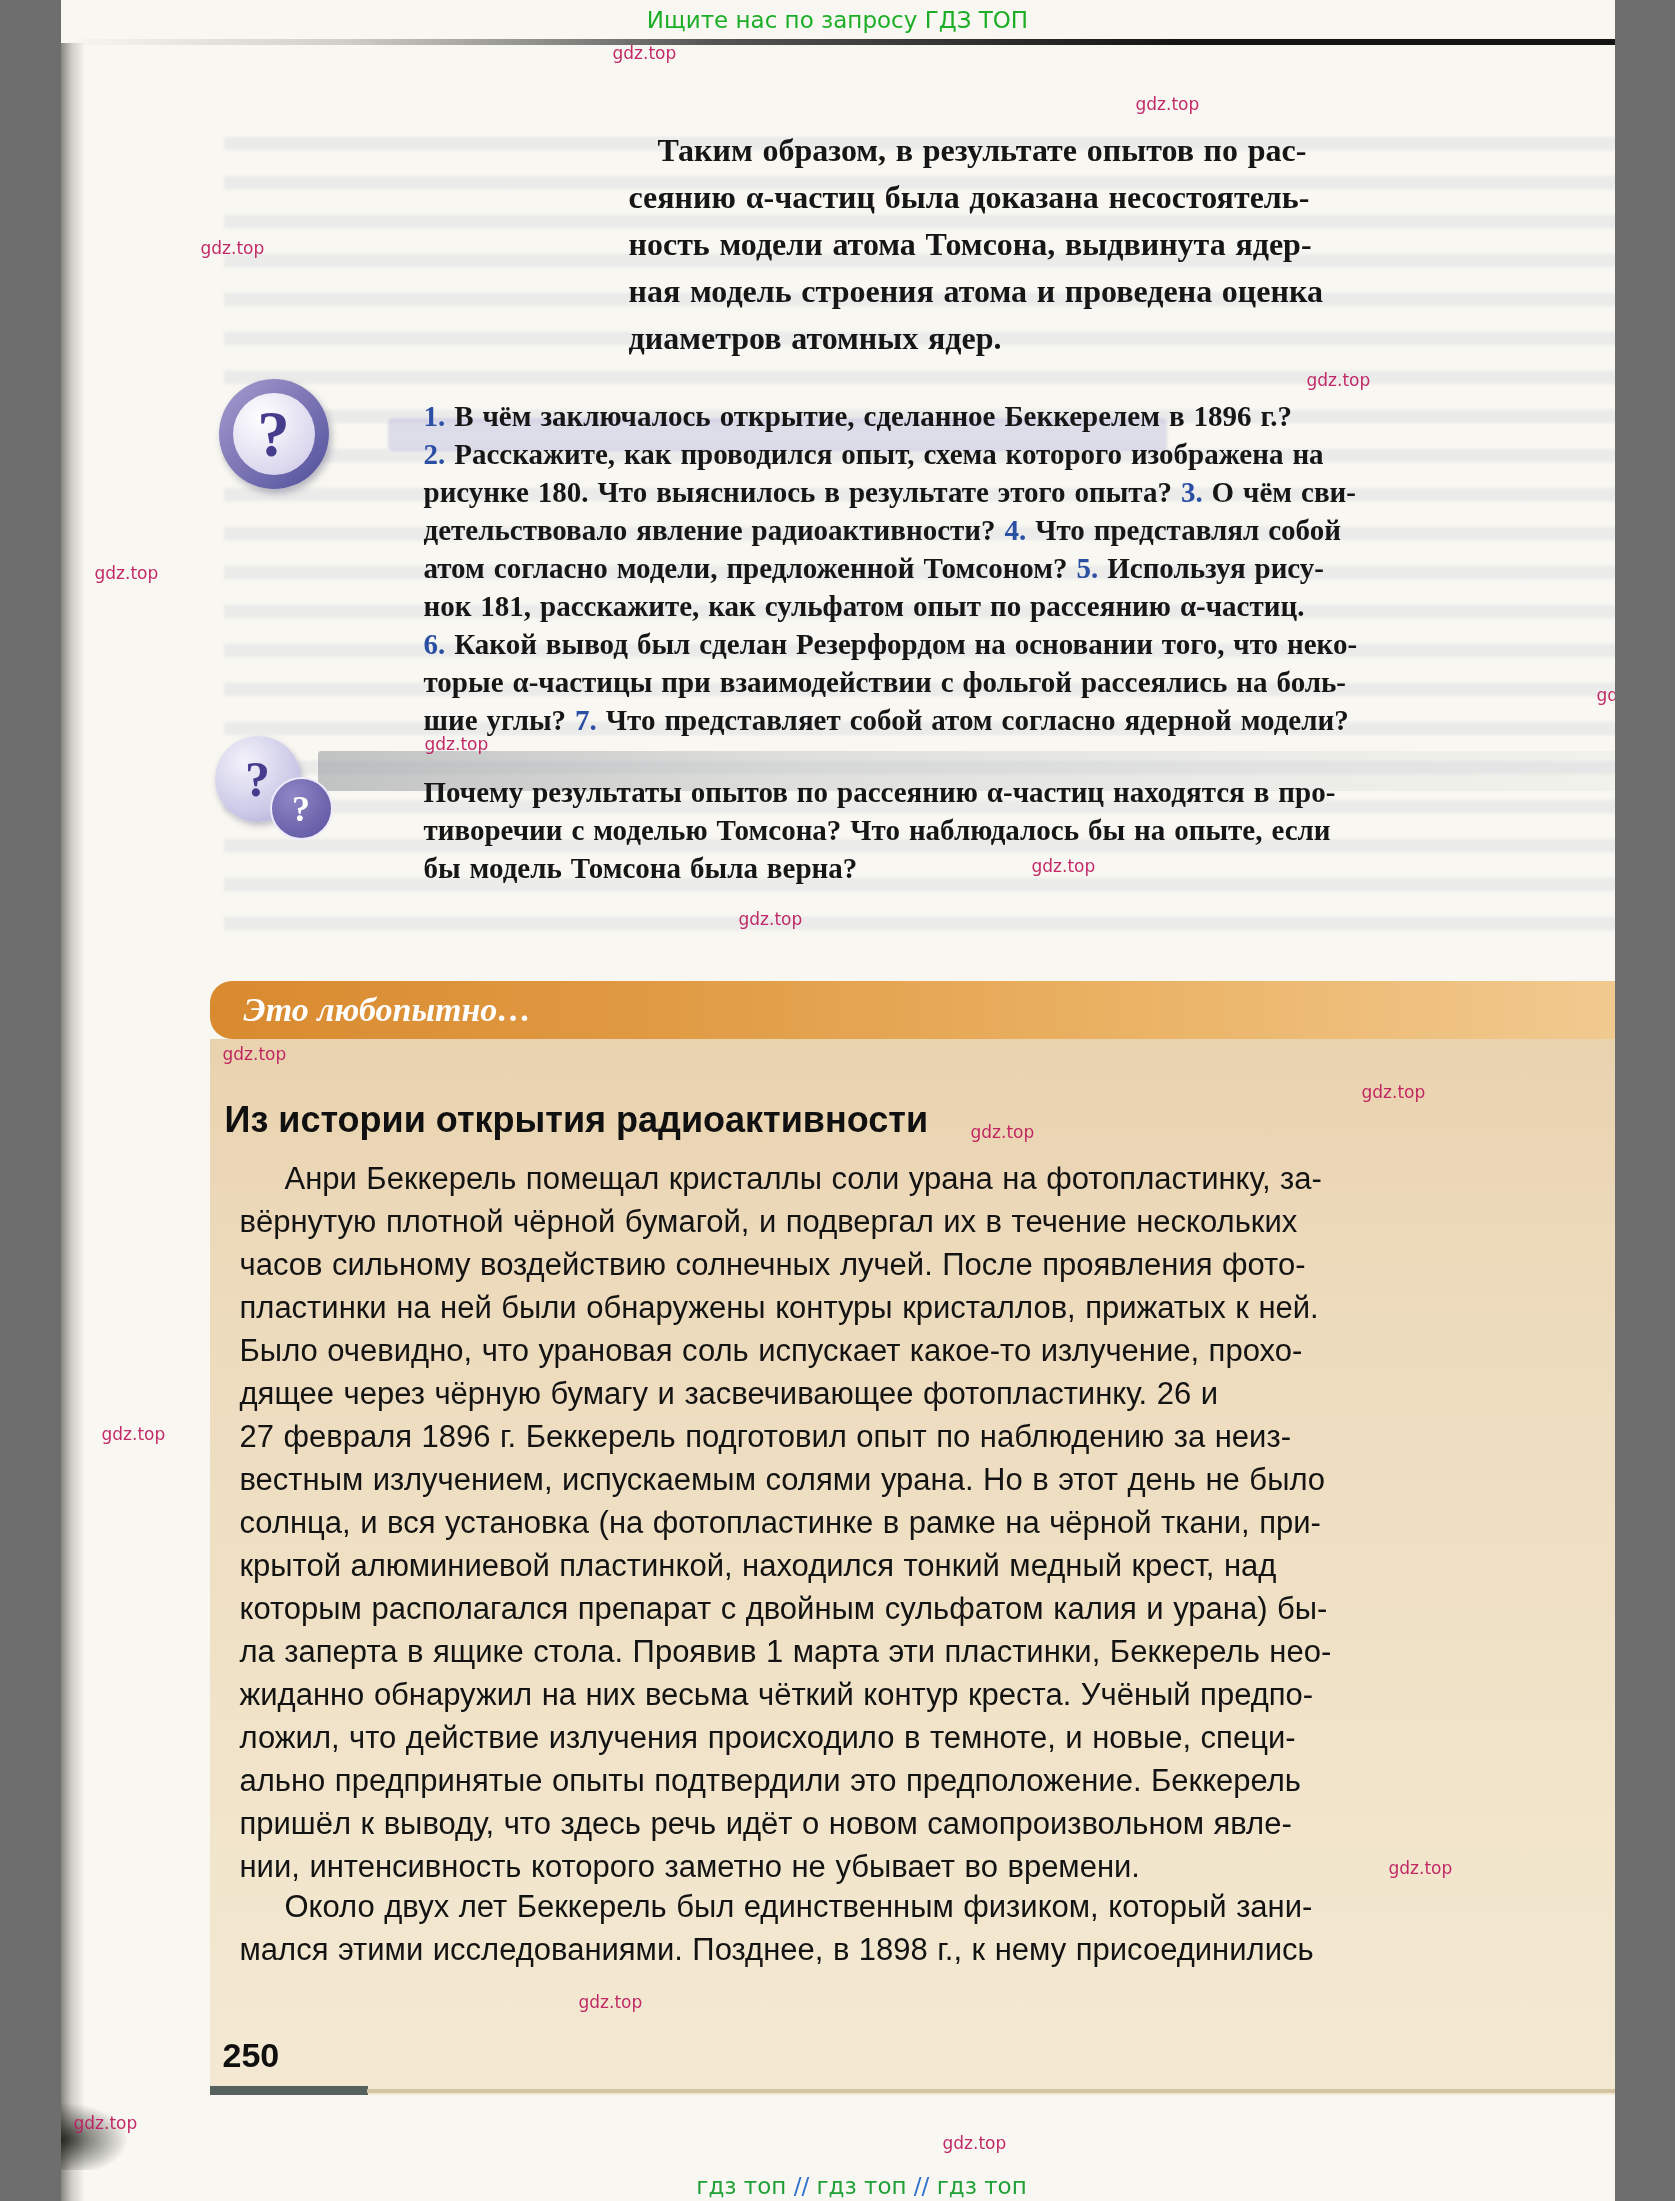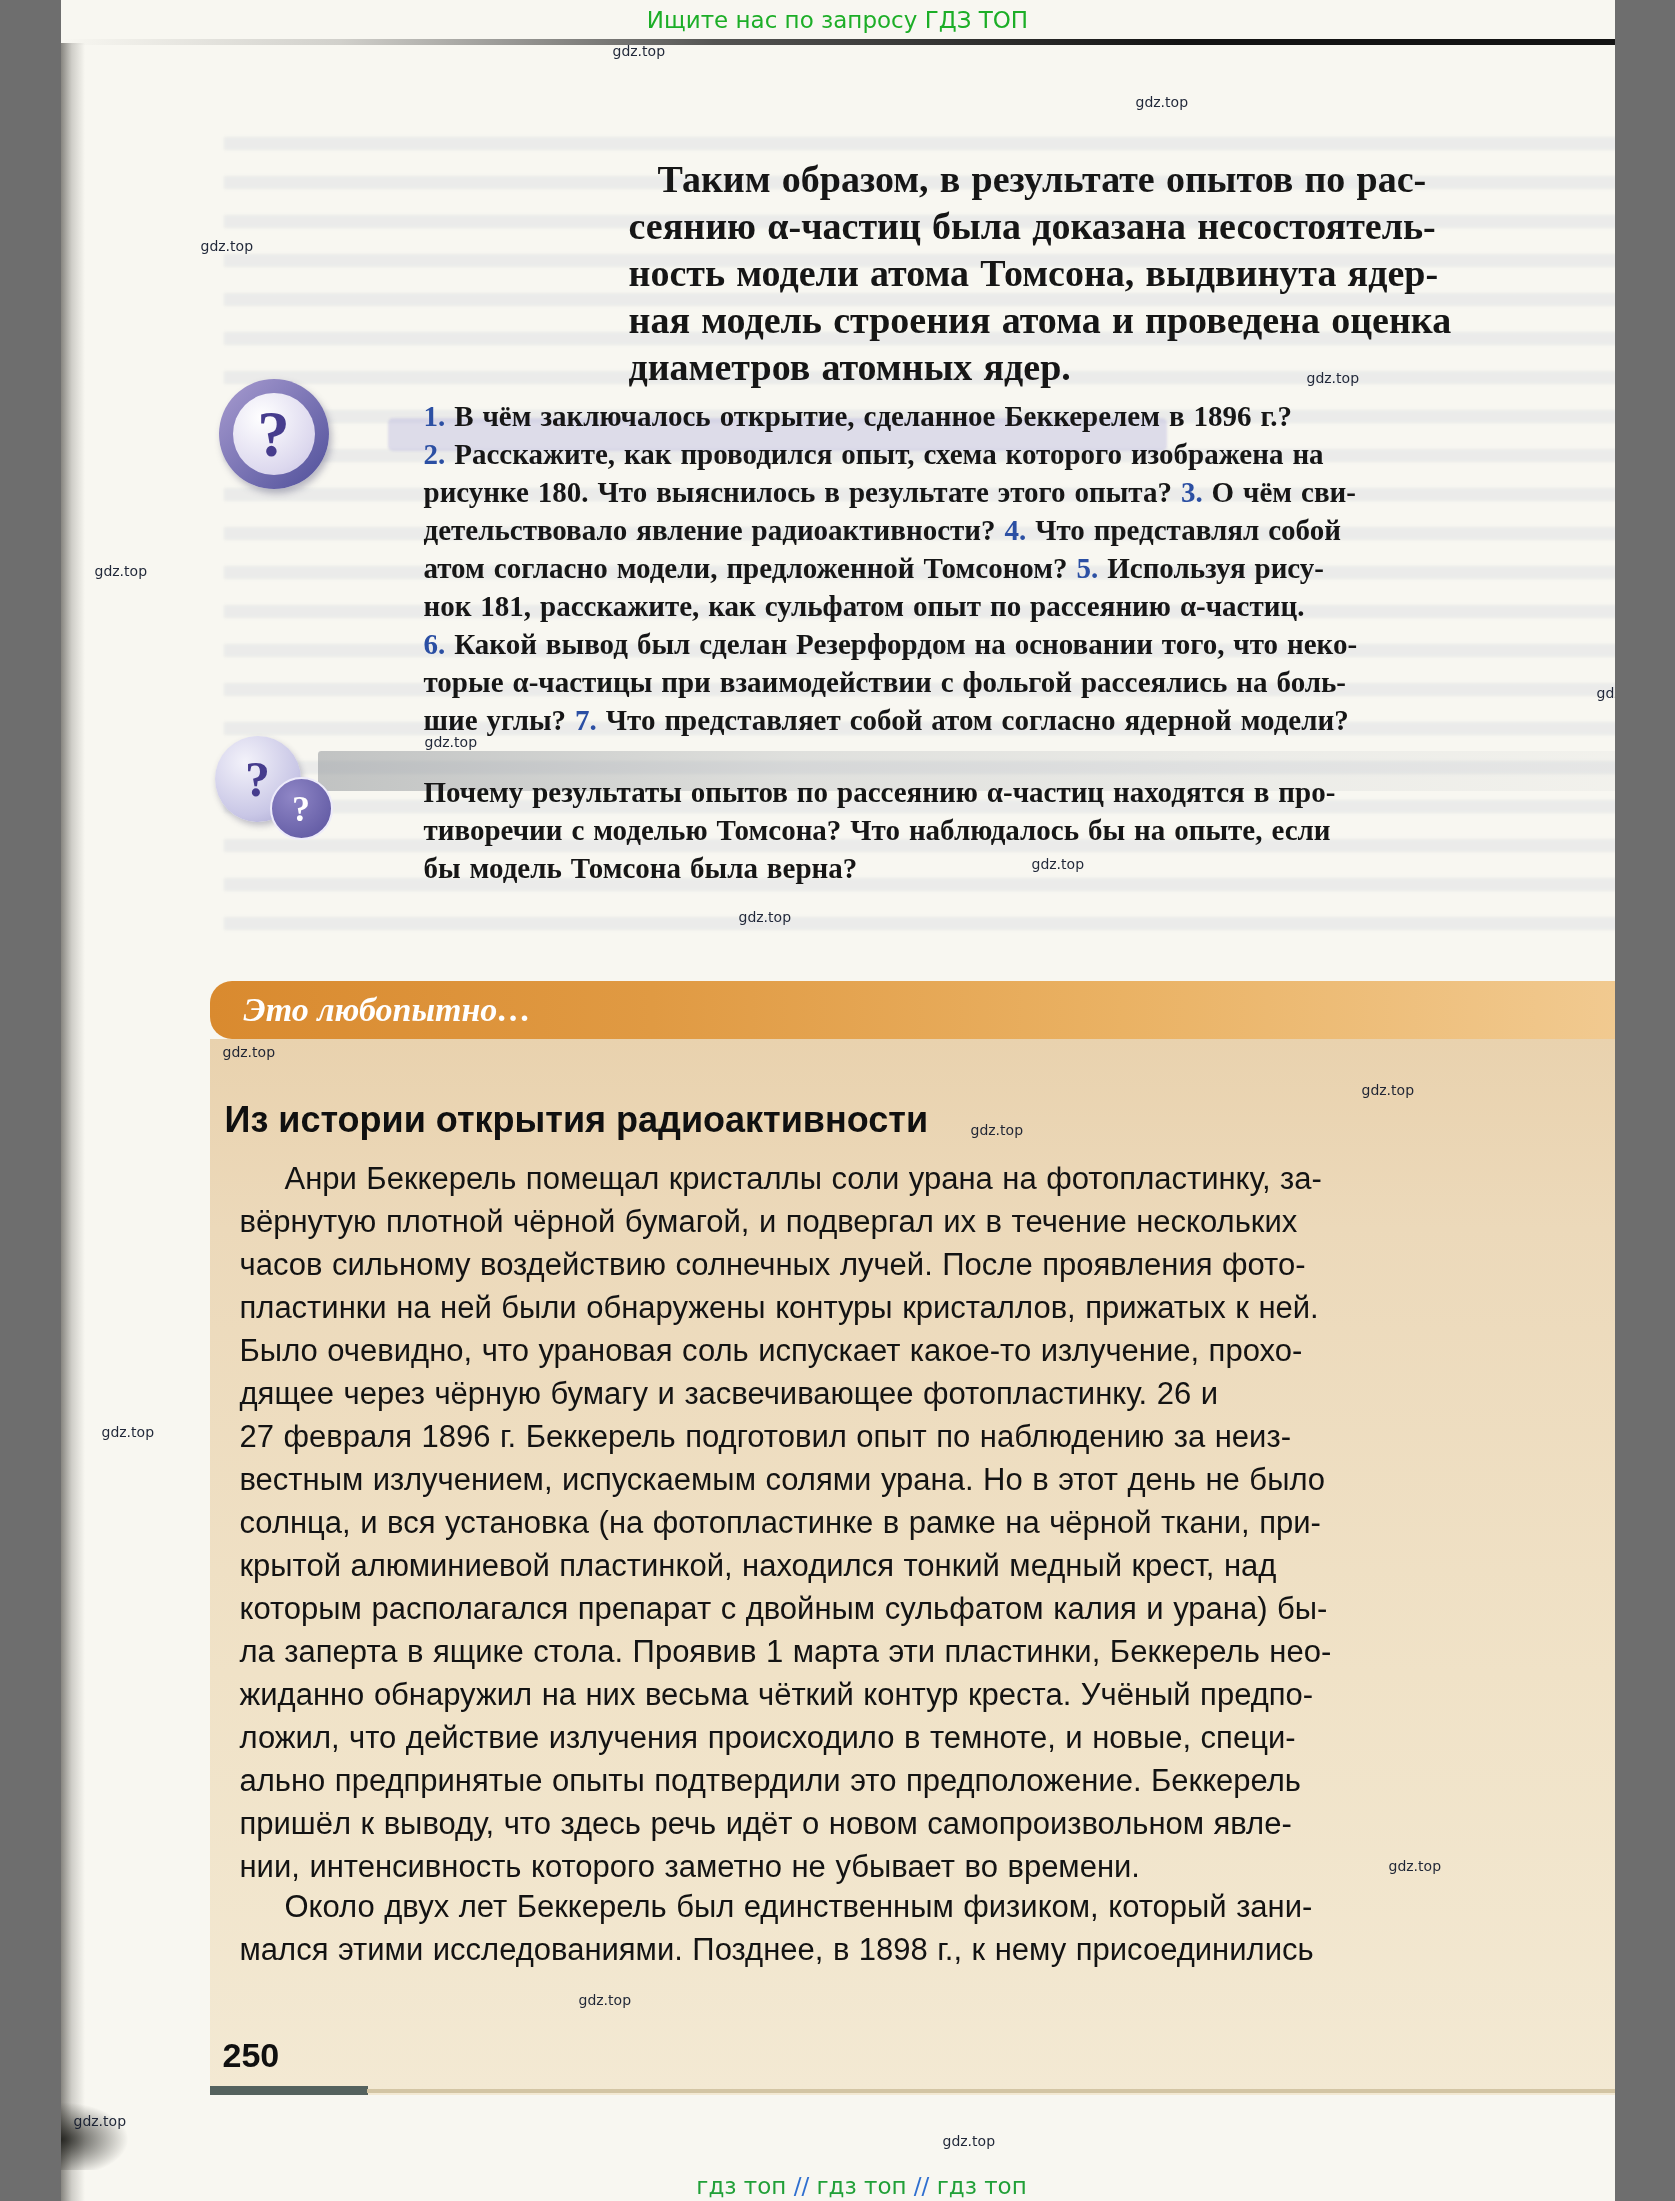--- a/index.html
+++ b/index.html
@@ -39,36 +39,36 @@
     left:327px; top:418px; width:779px; height:33px;
     background: rgba(189,187,224,0.45); border-radius:5.1px; filter: blur(0.9px);
   }
   .bleed-band {
     position:absolute; left:257px; top:751px; width:1365px; height:40px; border-radius:3.4px;
     background: linear-gradient(90deg, rgba(138,143,148,0.50), rgba(158,163,168,0.28) 35%, rgba(174,179,184,0.16) 70%, rgba(174,179,184,0.07));
   }
   
   .watermark {
     position:absolute; font-family:"DejaVu Sans", sans-serif;
-    font-size:14px; color:#0f172a; opacity:0.92; white-space:nowrap;
+    font-size:17px; color:#be185d; opacity:0.92; white-space:nowrap;
   }
   .promo-top {
     position:absolute; top:6.8px; left:0; width:100%; text-align:center;
     font-family:"DejaVu Sans", sans-serif; font-size:23px; color:#1cae27;
   }
   .footer-links {
     position:absolute; top:2173px; left:0; width:100%; text-align:center;
     font-family:"DejaVu Sans", sans-serif; font-size:23px;margin-left:24px;
   }
   .lnk-green { color:#21a038; }
   .lnk-blue  { color:#2f6fd0; }
   
   .intro {
-    position:absolute; left:568px; top:156px; width:989px;
-    font-weight:bold; font-size:38px; line-height:47px;
+    position:absolute; left:568px; top:127px; width:989px;
+    font-weight:bold; font-size:32px; line-height:47px;
     white-space:pre-line; text-indent:29px; word-spacing:1.7px;
   }
   .q-icon { position:absolute; left:158px; top:379px; width:110px; height:110px; }
   .q-icon .ring {
     width:100%; height:100%; border-radius:50%;
     background: linear-gradient(135deg,#a89cd0,#4f4f9a);
     display:flex; align-items:center; justify-content:center;
     box-shadow: 2.6px 4.3px 7.7px rgba(60,60,100,0.35);
   }
   .q-icon .inner {

